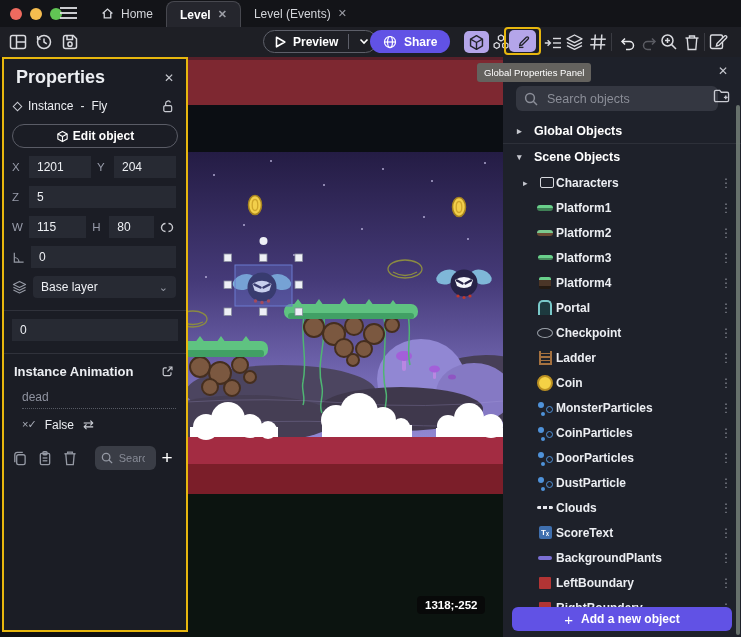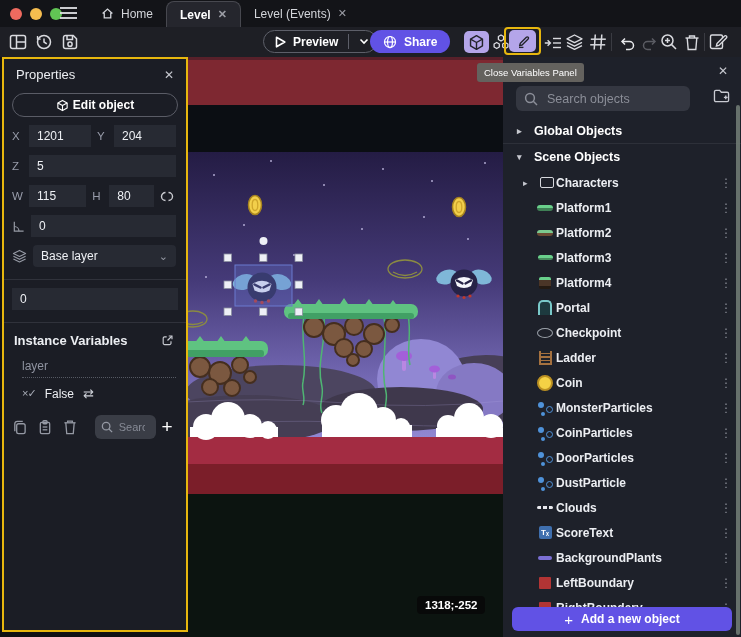--- a/index.html
+++ b/index.html
@@ -30,21 +30,21 @@
 
   
   .main{position:absolute;top:57px;left:0;width:741px;height:580px;background:#101114;}
   .scene{position:absolute;left:186px;top:0;display:block;cursor:crosshair;}
   .coords{position:absolute;left:417px;top:539px;background:rgba(8,8,8,.88);color:#fff;font-size:11.5px;font-weight:bold;padding:3px 8px;border-radius:4px;}
   .tooltip{position:absolute;left:477px;top:6px;background:#64625e;color:#fff;font-size:9.5px;padding:4px 7px;border-radius:3px;z-index:30;white-space:nowrap;}
 
   
   .pp{position:absolute;left:2px;top:0;width:186px;height:575px;background:#1b1d25;border:2px solid #e7b70e;overflow:hidden;font-size:12px;color:#eceef2;z-index:10;}
   .pp-header{display:flex;align-items:center;justify-content:space-between;padding:8px 12px 0 12px;}
-  .pp-title{font-size:13px;font-weight:normal;}
+  .pp-title{font-size:18px;font-weight:bold;}
   .xbtn{color:#c6c8cf;font-size:12px;cursor:default;}
   .pp-inst{display:flex;align-items:center;gap:7px;padding:11px 12px 0 10px;font-size:12px;}
   .diamond{width:7px;height:7px;border:1.4px solid #c9cbd2;transform:rotate(45deg);}
   .pp-editbtn{margin:11px 8px 0;height:24px;border:1px solid #5a5c66;border-radius:13px;display:flex;align-items:center;justify-content:center;gap:4px;font-weight:bold;font-size:12px;color:#fff;}
   .pp-row{display:grid;align-items:center;margin:8px 10px 0 8px;column-gap:6px;}
   .r-xy{grid-template-columns:11px 1fr 11px 1fr;}
   .r-z{grid-template-columns:11px 1fr;}
   .r-wh{grid-template-columns:11px 1fr 11px .78fr 16px;}
   .r-a{grid-template-columns:13px 1fr;}
   .r-layer{grid-template-columns:15px 1fr;}
@@ -62,21 +62,21 @@
   .mtool{width:28px;height:20px;display:flex;align-items:center;justify-content:flex-start;}
   .vsearch{width:66px;height:24px;background:#3a3d46;border-radius:6px;display:flex;align-items:center;padding:0 6px;gap:4px;margin-left:6px;overflow:hidden;}
   .vsearch input{width:30px;background:transparent;border:none;outline:none;color:#c9ccd4;font-size:11px;}
   .vsearch input::placeholder{color:#878b96;}
   .plusbtn{margin-left:auto;font-size:19px;color:#fff;width:24px;text-align:center;font-weight:normal;}
 
   
   .op{position:absolute;left:503px;top:0;width:238px;height:580px;background:#1e212a;color:#eceef2;overflow:hidden;z-index:5;}
   .op-title{position:absolute;left:16px;top:8px;font-size:13px;font-weight:bold;color:#c9ccd3;}
   .op-close{position:absolute;right:13px;top:7px;}
-  .op-search{position:absolute;left:13px;top:29px;width:174px;height:25px;background:#343741;border-radius:6px;display:flex;align-items:center;gap:7px;padding:0 8px;}
+  .op-search{position:absolute;left:13px;top:29px;width:202px;height:25px;background:#343741;border-radius:6px;display:flex;align-items:center;gap:7px;padding:0 8px;}
   .op-search input{flex:1;background:transparent;border:none;outline:none;color:#e5e7ec;font-size:12.5px;min-width:0;}
   .op-search input::placeholder{color:#8b8e98;}
   .op-fplus{position:absolute;right:10px;top:31px;}
   .op-tree{position:absolute;left:0;top:61px;right:0;bottom:0;}
   .grp{height:26px;display:flex;align-items:center;gap:9px;padding-left:14px;font-size:12.5px;font-weight:bold;color:#fff;}
   .grp.bdr{border-bottom:1px solid #2d3039;}
   .arr{color:#c6c8cf;font-size:9px;width:8px;}
   .obj-row{height:25px;position:relative;display:flex;align-items:center;}
   .obj-row .lbl{margin-left:53px;font-size:12px;font-weight:bold;color:#eceef2;}
   .kebab{position:absolute;right:9px;color:#8b8e98;font-size:12px;}
@@ -450,20 +450,34 @@
       </g>
     </svg>
 
     <div class="coords">1318;-252</div>
 
     <div class="pp">
       <div class="pp-header">
         <span class="pp-title">Properties</span>
         <span class="xbtn">✕</span>
       </div>
+      <div class="pp-inst">
+        <span class="diamond"></span>
+        <span>Instance</span>
+        <span>-</span>
+        <span>Fly</span>
+        <span style="margin-left:auto">
+          <svg class="ic" width="13" height="14" viewBox="0 0 14 15">
+              <g fill="none" stroke="#c9cbd2" stroke-width="1.3">
+                <rect x="3" y="7" width="8.5" height="6.5" rx="1.5"></rect>
+                <path d="M5,7 V4.8 a2.7,2.7 0 0 1 5.2,-1"></path>
+              </g>
+            </svg>
+        </span>
+      </div>
       <div class="pp-editbtn">
         <svg class="ic" width="13" height="13" viewBox="0 0 14 14">
             <g fill="none" stroke="#fff" stroke-width="1.2" stroke-linejoin="round">
               <path d="M7,1.5 L12,4.3 V9.7 L7,12.5 L2,9.7 V4.3 Z"></path>
               <path d="M2,4.3 L7,7 L12,4.3 M7,7 V12.5"></path>
             </g>
           </svg>
         <span>Edit object</span>
       </div>
 
@@ -518,32 +532,32 @@
         </div>
       </div>
 
       <div class="pp-div"></div>
       <div style="margin:8px 8px 0">
         <input class="pp-in" value="0" style="">
       </div>
 
       <div class="pp-div"></div>
       <div class="pp-sect">
-        <span>Instance Variables</span>
+        <span>Instance Animation</span>
         <span>
           <svg class="ic" width="13" height="13" viewBox="0 0 16 16">
               <g fill="none" stroke="#c9cbd2" stroke-width="1.4">
                 <path d="M7,3.5 H4.5 A1.8,1.8 0 0 0 2.7,5.3 v6 A1.8,1.8 0 0 0 4.5,13.1 h6 A1.8,1.8 0 0 0 12.3,11.3 V9"></path>
                 <path d="M9.5,2.5 H13.5 V6.5"></path>
                 <line x1="13.2" y1="2.8" x2="8" y2="8"></line>
               </g>
             </svg>
         </span>
       </div>
-      <div class="var-name">layer</div>
+      <div class="var-name">dead</div>
       <div class="var-val">
         <span class="boolic">×✓</span>
         <span>False</span>
         <span class="swapic">⇄</span>
       </div>
 
       <div class="pp-tools">
         <span class="mtool">
           <svg class="ic" width="15" height="16" viewBox="0 0 16 17">
               <g fill="none" stroke="#9599a4" stroke-width="1.4">
@@ -709,15 +723,15 @@
         </div>
       </div>
 
       <div class="addbtn">
         <span class="addplus">+</span>
         <span>Add a new object</span>
       </div>
       <div class="op-scroll"></div>
     </div>
 
-    <div class="tooltip">Close Variables Panel</div>
+    <div class="tooltip">Global Properties Panel</div>
   </div>
 </div>
 
 </body></html>

